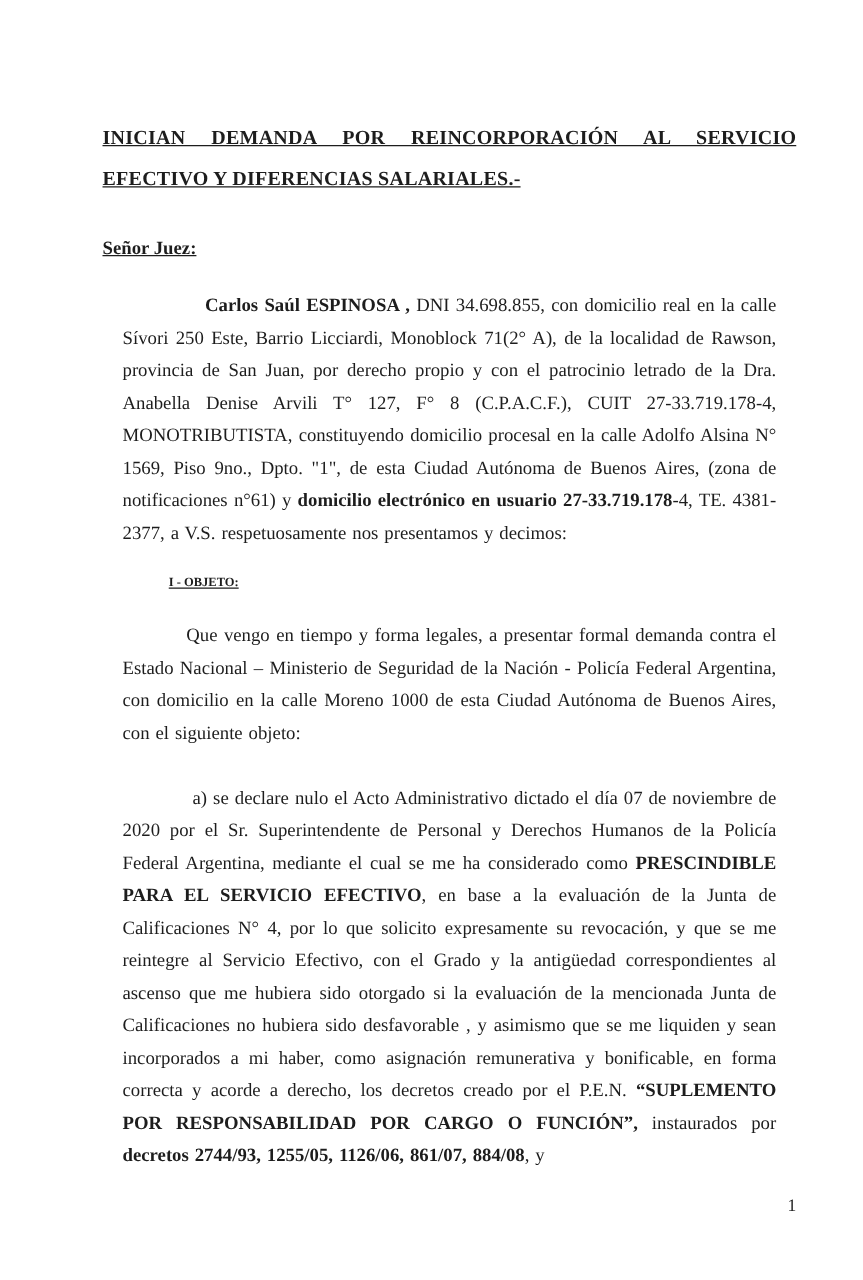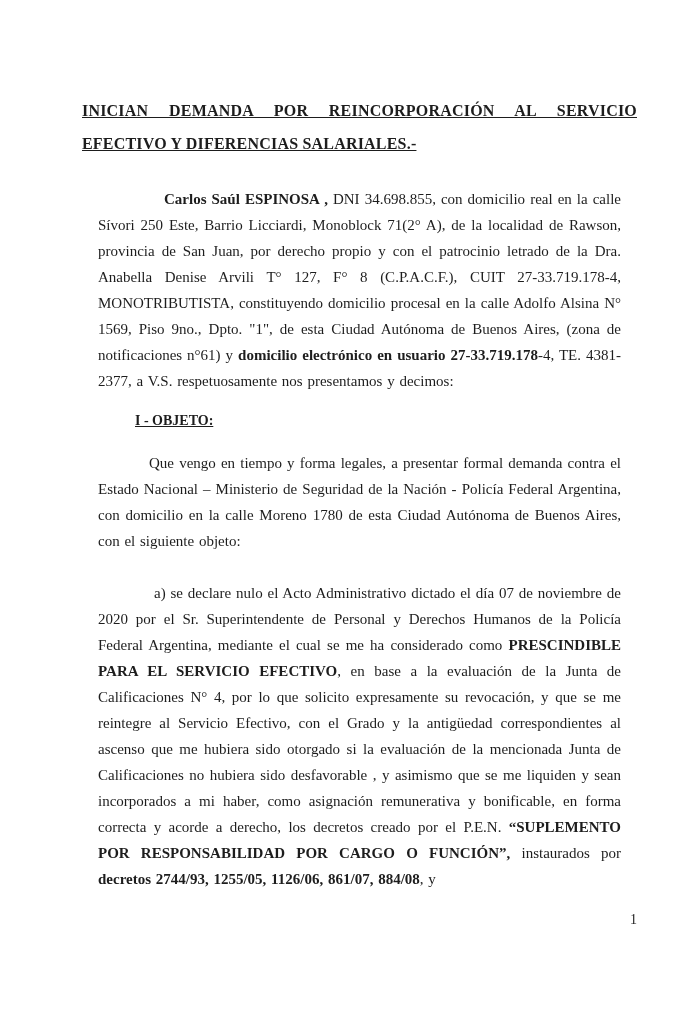--- a/index.html
+++ b/index.html
@@ -38,43 +38,44 @@
     text-align: justify;
     margin: 16px;
     word-spacing: 1px;
   }
   .para .b { font-weight: bold; }
   .intro   { text-indent: 66px; margin-bottom: 14px; }
   .heading {
     font-weight: bold;
     text-decoration: underline;
     margin: 0 0 0 53px;
-    font-size: 14px;
+    font-size: 10px;
     line-height: 26px;
   }
   .object   { text-indent: 51px; margin-bottom: 26px; }
   .petition { text-indent: 56px; }
   .page-number {
     text-align: right;
     font-size: 14px;
     line-height: 24px;
     margin-top: 0;
   }
 </style>
 </head>
 <body>
 
 <div class="page">
 
   <h1 class="doc-title">INICIAN DEMANDA POR REINCORPORACIÓN AL SERVICIO EFECTIVO Y DIFERENCIAS SALARIALES.-</h1>
 
+  <p class="salutation">Señor Juez:</p>
 
   <p class="para intro"><span class="b">Carlos Saúl ESPINOSA , </span><span>DNI 34.698.855, con domicilio real en la calle Sívori 250 Este, Barrio Licciardi, Monoblock 71(2° A), de la localidad de Rawson, provincia de San Juan, por derecho propio y con el patrocinio letrado de la Dra. Anabella Denise Arvili T° 127, F° 8 (C.P.A.C.F.), CUIT 27-33.719.178-4, MONOTRIBUTISTA, constituyendo domicilio procesal en la calle Adolfo Alsina N° 1569, Piso 9no., Dpto. "1", de esta Ciudad Autónoma de Buenos Aires, (zona de notificaciones n°61) y </span><span class="b">domicilio electrónico en usuario 27-33.719.178</span><span>-4, TE. 4381-2377, a V.S. respetuosamente nos presentamos y decimos:</span></p>
 
   <h2 class="heading">I - OBJETO:</h2>
 
-  <p class="para object"><span>Que vengo en tiempo y forma legales, a presentar formal demanda contra el Estado Nacional – Ministerio de Seguridad de la Nación - Policía Federal Argentina, con domicilio en la calle Moreno 1780 de esta Ciudad Autónoma de Buenos Aires, con el siguiente objeto:</span></p>
+  <p class="para object"><span>Que vengo en tiempo y forma legales, a presentar formal demanda contra el Estado Nacional – Ministerio de Seguridad de la Nación - Policía Federal Argentina, con domicilio en la calle Moreno 1000 de esta Ciudad Autónoma de Buenos Aires, con el siguiente objeto:</span></p>
 
   <p class="para petition"><span>a) se declare nulo el Acto Administrativo dictado el día 07 de noviembre de 2020 por el Sr. Superintendente de Personal y Derechos Humanos de la Policía Federal Argentina, mediante el cual se me ha considerado como </span><span class="b">PRESCINDIBLE PARA EL SERVICIO EFECTIVO</span><span>, en base a la evaluación de la Junta de Calificaciones N° 4, por lo que solicito expresamente su revocación, y que se me reintegre al Servicio Efectivo, con el Grado y la antigüedad correspondientes al ascenso que me hubiera sido otorgado si la evaluación de la mencionada Junta de Calificaciones no hubiera sido desfavorable , y asimismo que se me liquiden y sean incorporados a mi haber, como asignación remunerativa y bonificable, en forma correcta y acorde a derecho, los decretos creado por el P.E.N. </span><span class="b">“SUPLEMENTO POR RESPONSABILIDAD POR CARGO O FUNCIÓN”,</span><span> instaurados por </span><span class="b">decretos 2744/93, 1255/05, 1126/06, 861/07, 884/08</span><span>, y</span></p>
 
   <div class="page-number">1</div>
 
 </div>
 
 </body></html>

